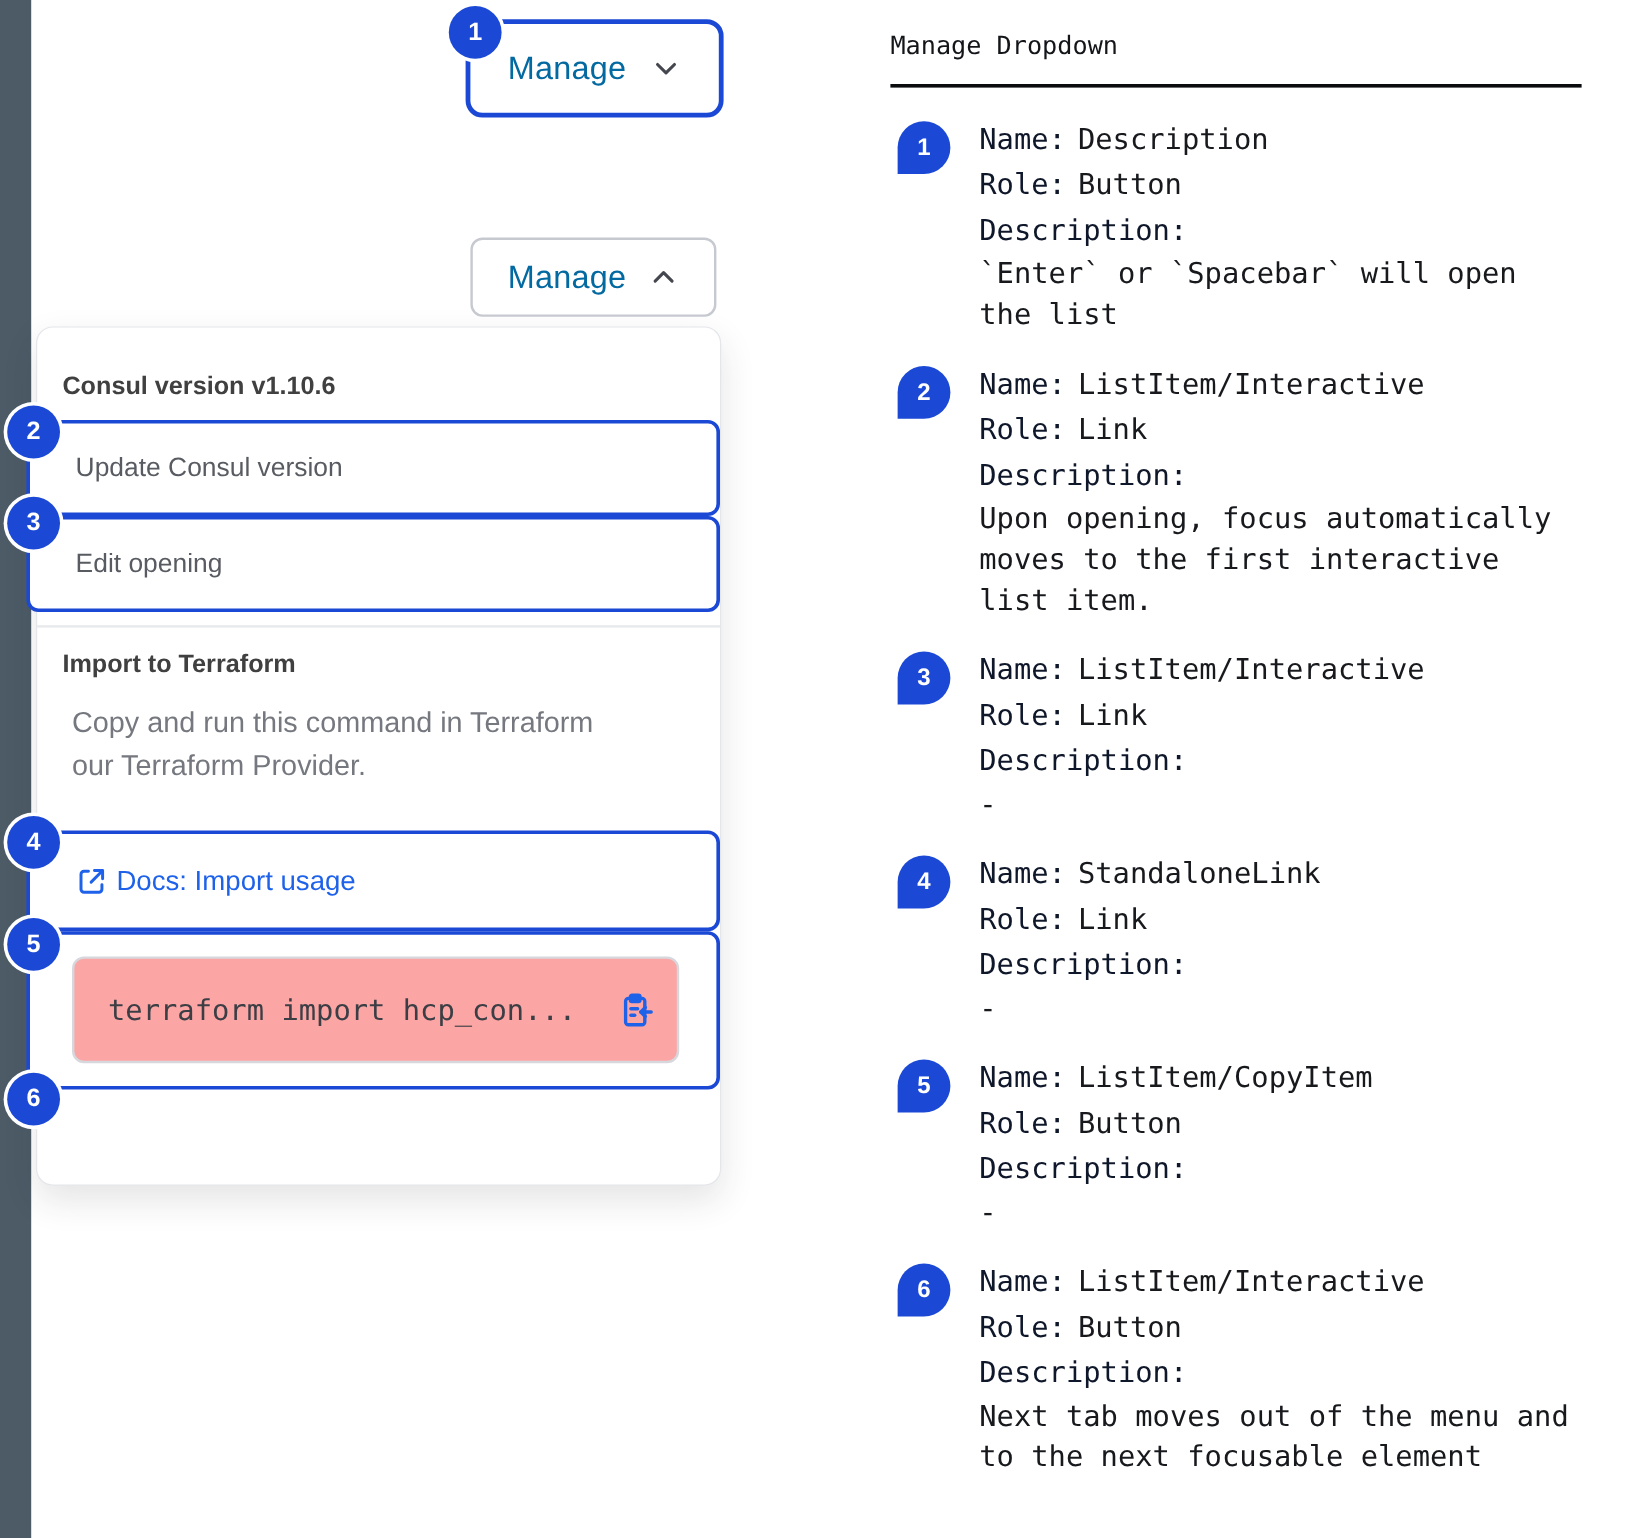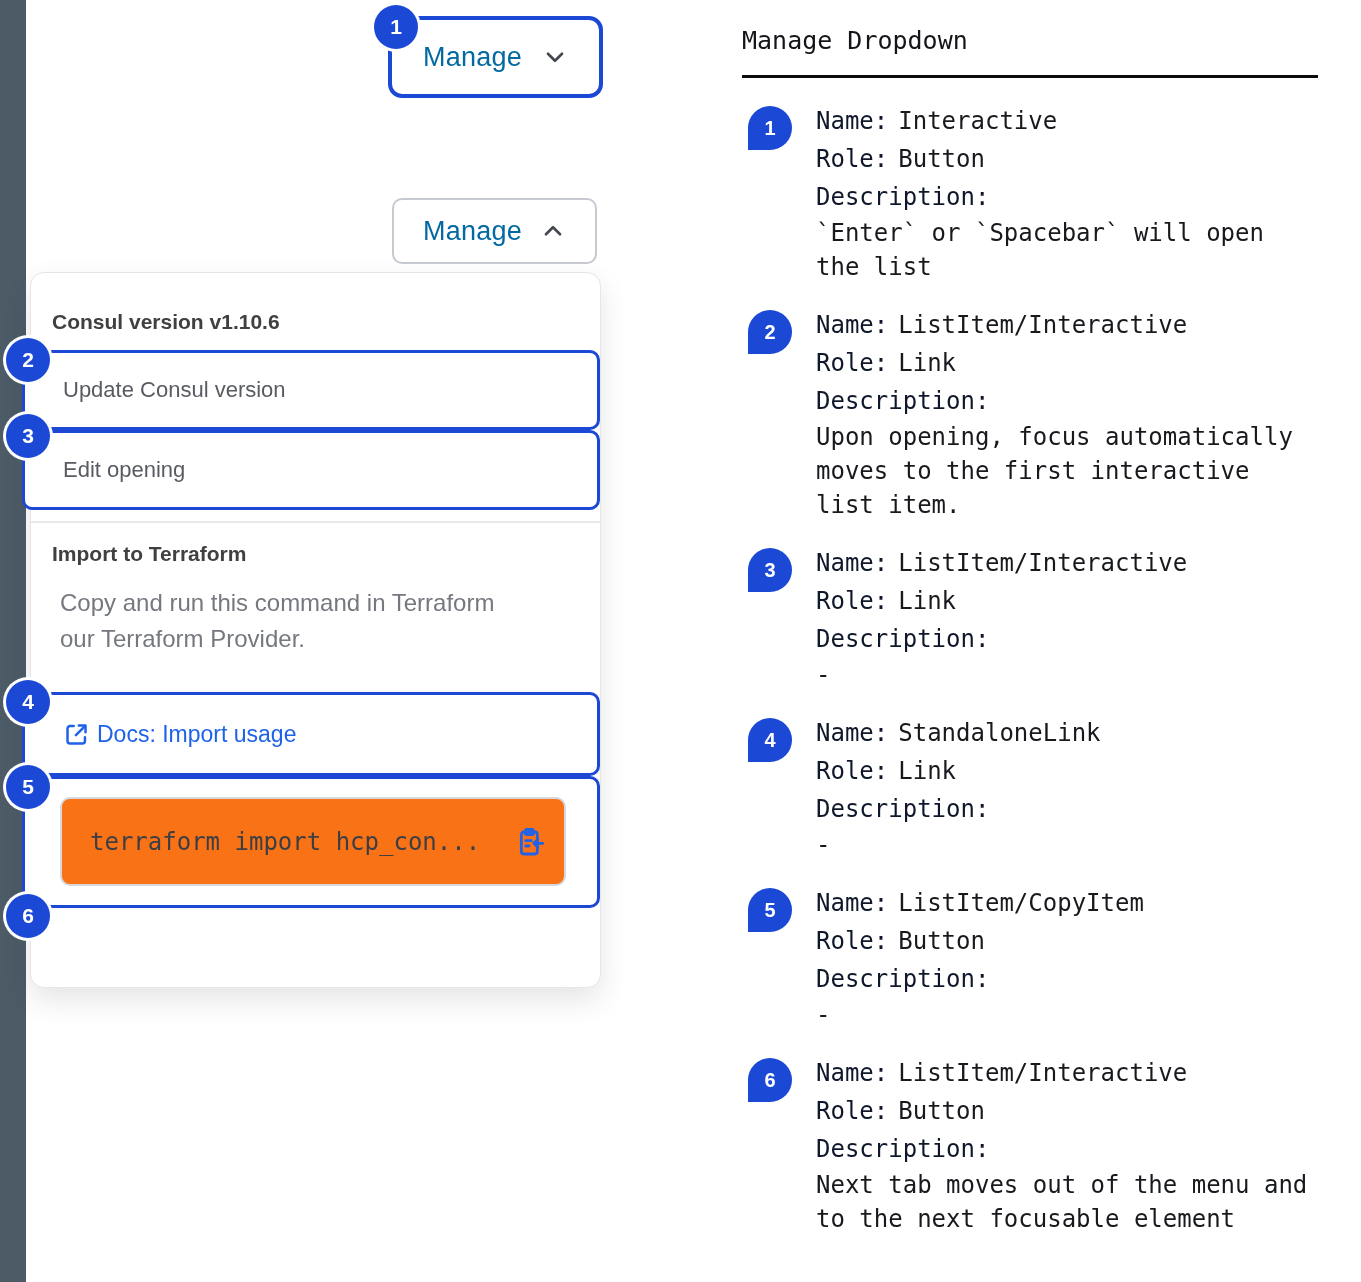--- a/index.html
+++ b/index.html
@@ -49,28 +49,28 @@
     background:transparent; z-index:15; display:flex; align-items:center; padding-left:38px;
     background:#ffffff;
   }
   .divider { position:absolute; left:31px; top:521px; width:569px; height:2px; background:#e7e9ec; z-index:6; }
 
   .docs-link { display:flex; align-items:center; gap:7px; color:#1f62ea; font-size:23px; font-weight:500; }
   .delete-row { display:flex; align-items:center; gap:18px; color:#e12c2c; font-size:23px; font-weight:500; }
 
   .code-box {
     position:absolute; left:60px; top:797px; width:506px; height:89px;
-    border:2px solid #d6d8dd; border-radius:10px; background:#f97316; z-index:18;
+    border:2px solid #d6d8dd; border-radius:10px; background:#fca5a5; z-index:18;
     display:flex; align-items:center; justify-content:space-between; padding:0 18px 0 28px;
   }
   .code-text { font-family:"DejaVu Sans Mono", monospace; font-size:24px; color:#3b3e44; }
 
   
   .legend { position:absolute; left:742px; top:26px; width:576px; z-index:10; font-family:"DejaVu Sans Mono", monospace; }
-  .legend-title { font-size:25px; color:#131519; padding-bottom:20px; border-bottom:3px solid #0b0c0e; margin-bottom:24px; }
+  .legend-title { font-size:21px; color:#131519; padding-bottom:20px; border-bottom:3px solid #0b0c0e; margin-bottom:24px; }
   .legend-item { position:relative; padding-left:74px; margin-bottom:22px; min-height:86px; }
   .legend-pin {
     position:absolute; left:6px; top:4px; width:44px; height:44px;
     border-radius:50% 50% 50% 0; background:#1b49d5; color:#fff;
     font-family:"Liberation Sans", sans-serif; font-weight:bold; font-size:20px;
     display:flex; align-items:center; justify-content:center;
   }
   .lrow { font-size:24px; line-height:38px; white-space:nowrap; }
   .llabel { color:#0f172a; }
   .lvalue { color:#17191d; margin-left:10px; }
@@ -147,21 +147,21 @@
   <div class="badge-circle" style="left:6px; top:414px;">3</div>
   <div class="badge-circle" style="left:6px; top:680px;">4</div>
   <div class="badge-circle" style="left:6px; top:765px;">5</div>
   <div class="badge-circle" style="left:6px; top:894px;">6</div>
 
   <div class="legend">
     <div class="legend-title">Manage Dropdown</div>
 
     <div class="legend-item">
       <div class="legend-pin">1</div>
-      <div class="lrow"><span class="llabel">Name:</span><span class="lvalue">Interactive</span></div>
+      <div class="lrow"><span class="llabel">Name:</span><span class="lvalue">Description</span></div>
       <div class="lrow"><span class="llabel">Role:</span><span class="lvalue">Button</span></div>
       <div class="lrow"><span class="llabel">Description:</span></div>
       <div class="ldesc">`Enter` or `Spacebar` will open the list</div>
     </div>
 
     <div class="legend-item">
       <div class="legend-pin">2</div>
       <div class="lrow"><span class="llabel">Name:</span><span class="lvalue">ListItem/Interactive</span></div>
       <div class="lrow"><span class="llabel">Role:</span><span class="lvalue">Link</span></div>
       <div class="lrow"><span class="llabel">Description:</span></div>

